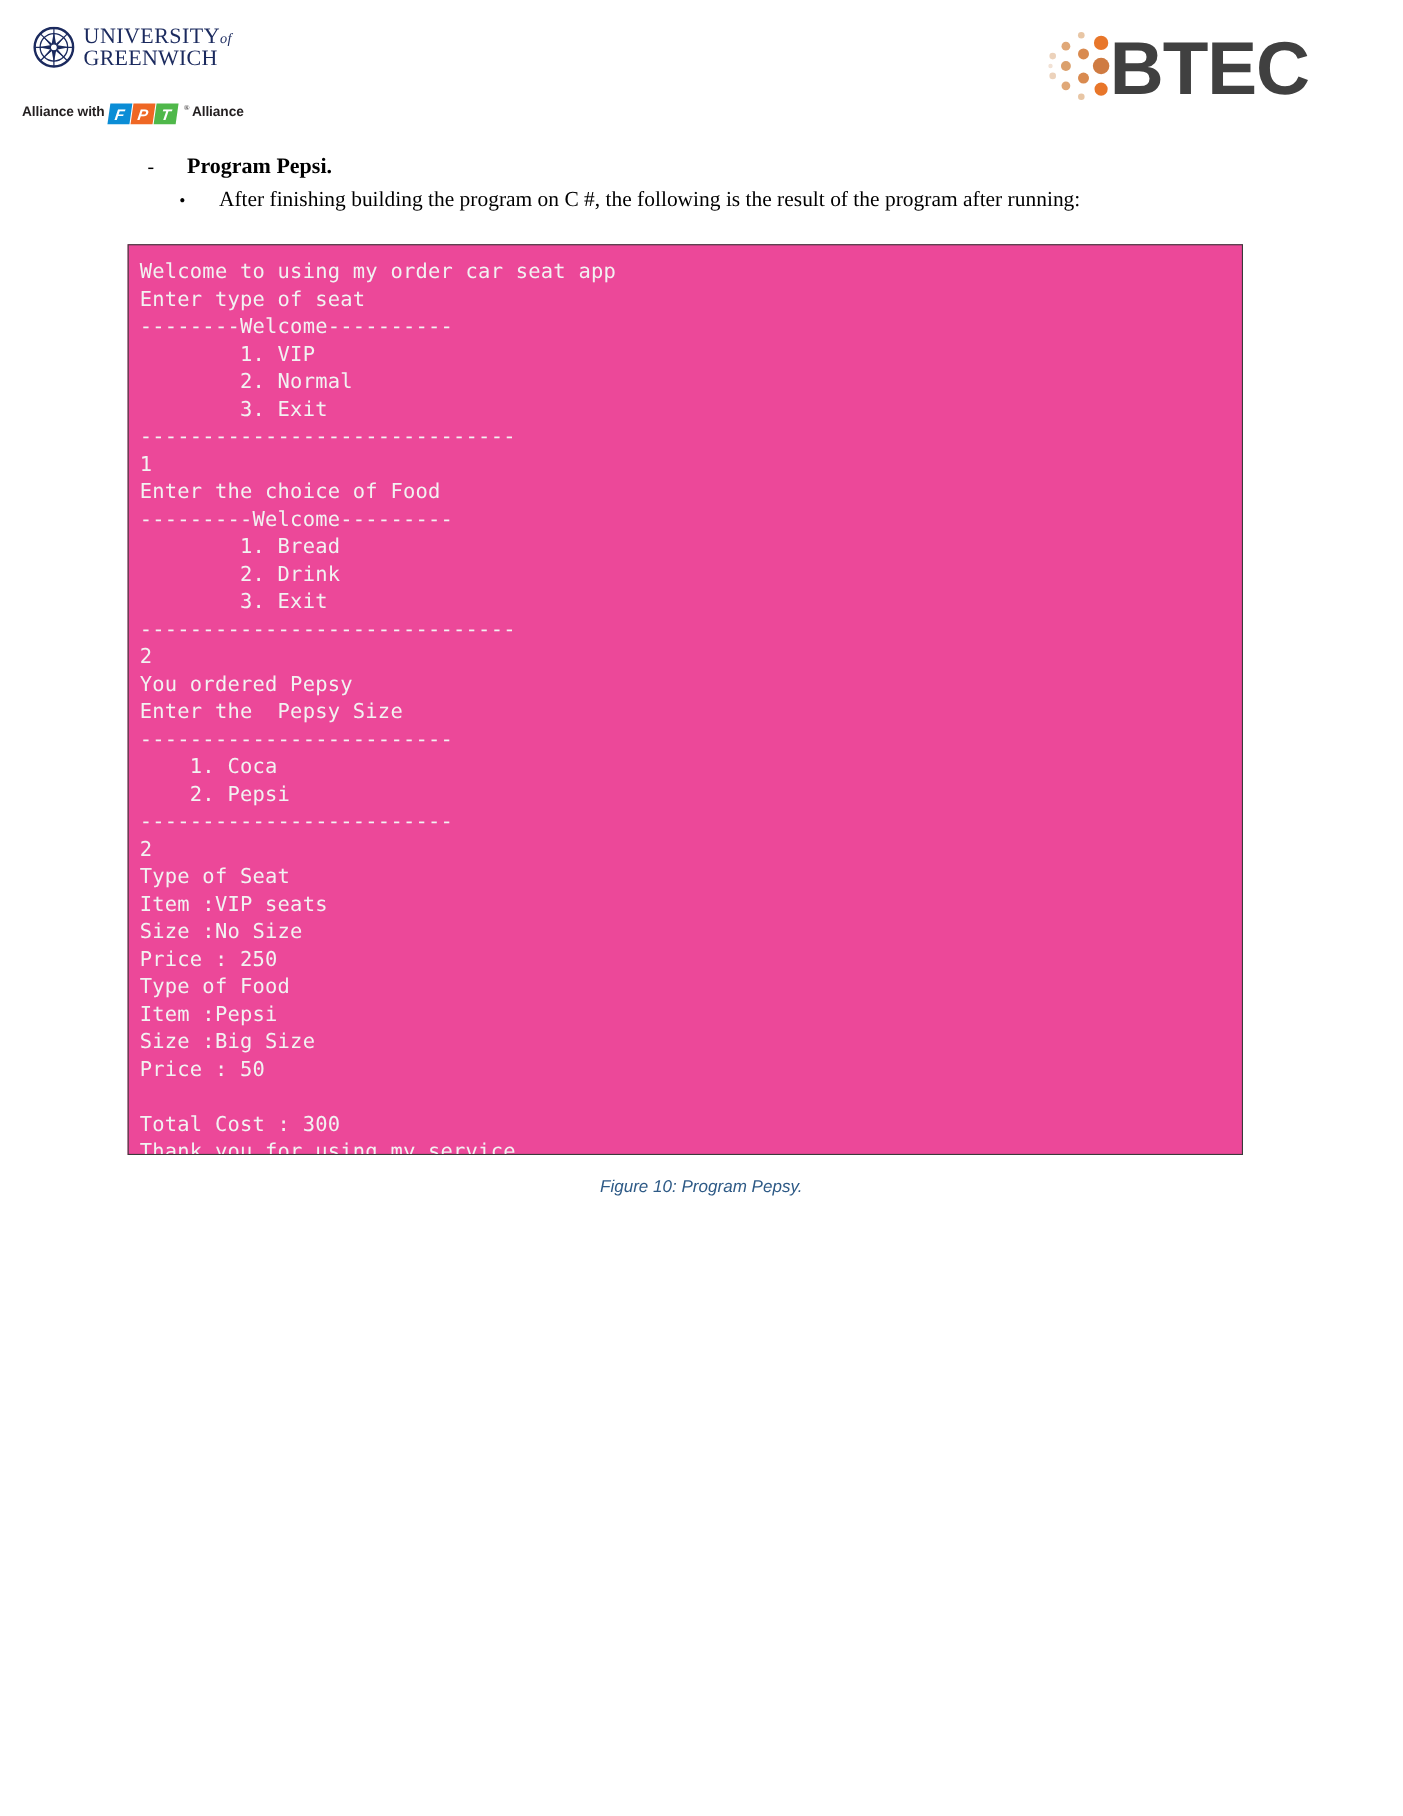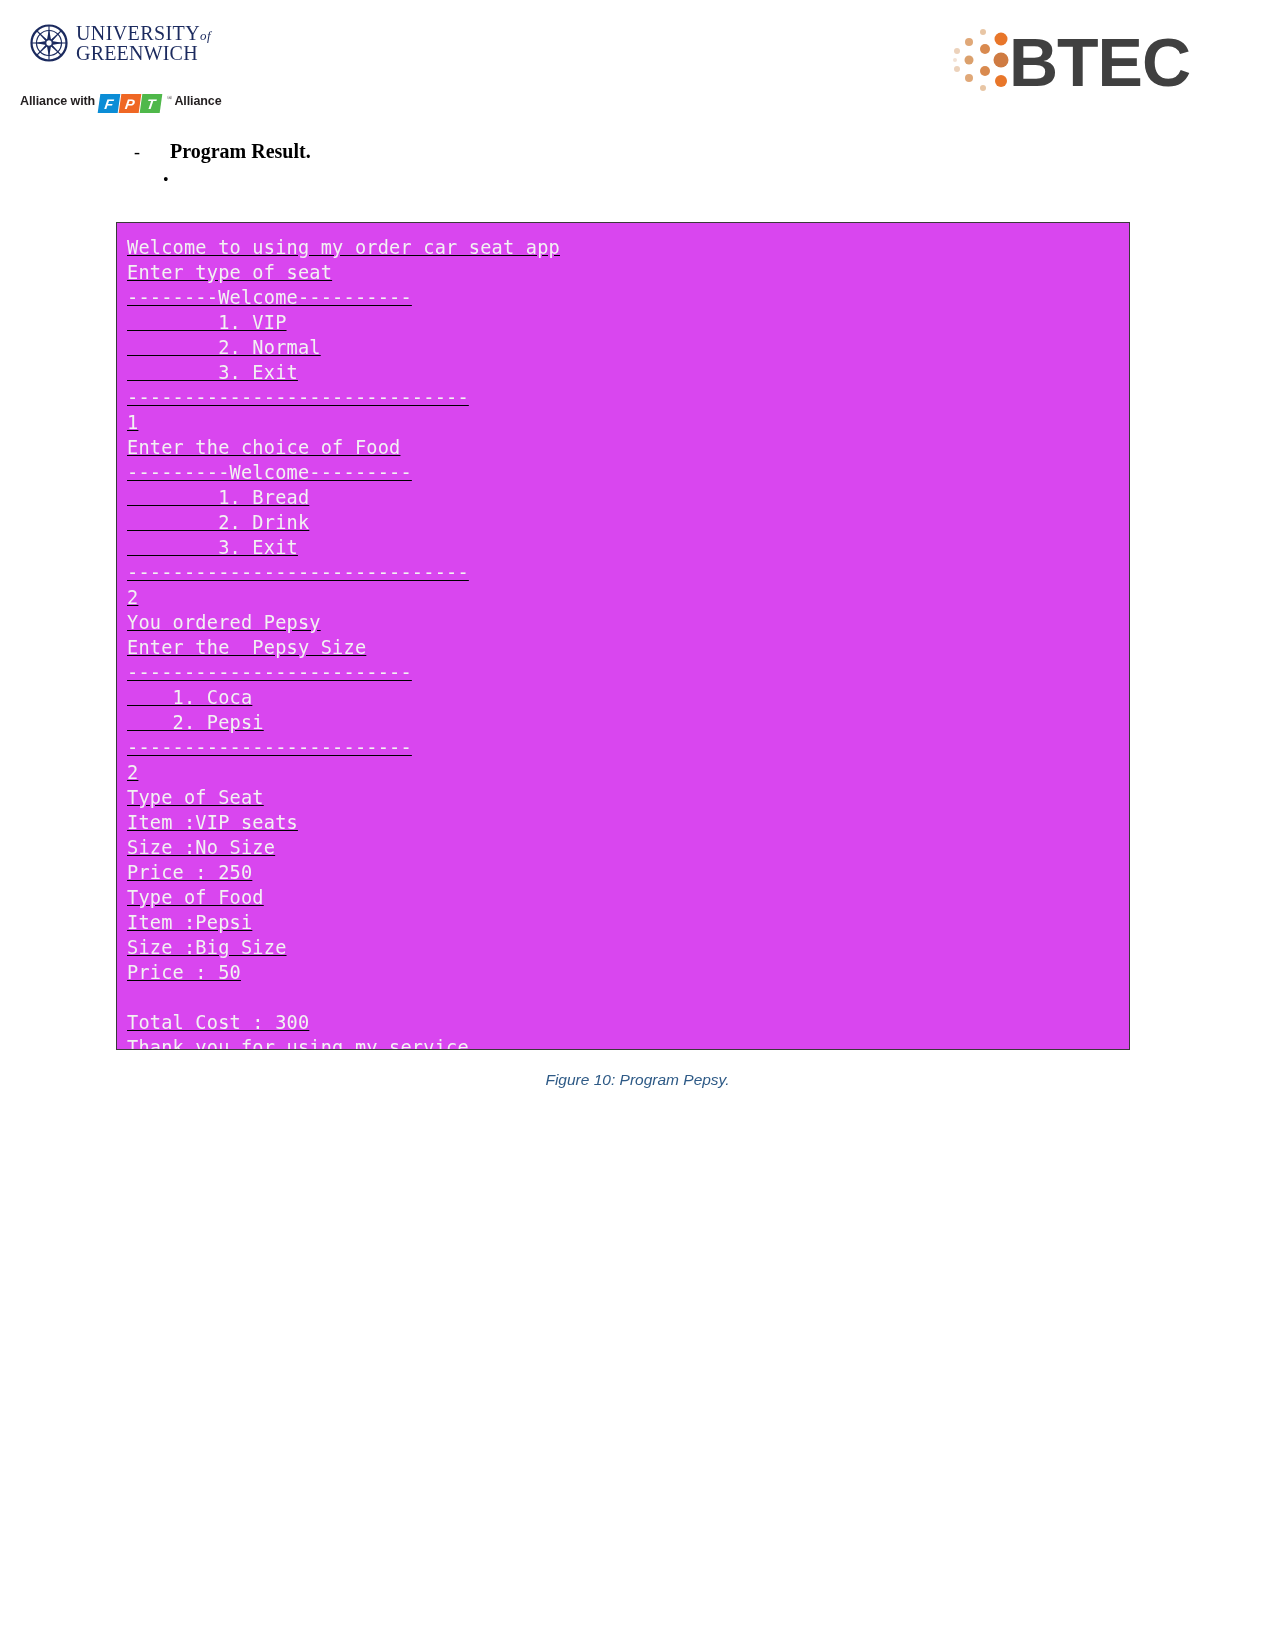--- a/index.html
+++ b/index.html
@@ -265,30 +265,31 @@
     </span>
     <span class="btec-word">BTEC</span>
   </div>
 
 </div>
 
 <div class="content">
 
   <div class="bullet-dash-row">
     <span class="dash-mark">-</span>
-    <span class="heading-text">Program Result.</span>
+    <span class="heading-text">Program Pepsi.</span>
   </div>
 
   <div class="bullet-row">
     <span class="bullet-mark">•</span>
+    <span class="bullet-text">After finishing building the program on C #, the following is the result of the program after running:</span>
   </div>
 
 </div>
 
-<div class="console-wrap" style="background: #d946ef; text-decoration: underline;">
+<div class="console-wrap" style="background: #ec4899;">
   <pre class="console-text" id="console-text" style="color: rgb(242, 242, 242);">Welcome to using my order car seat app
 Enter type of seat
 --------Welcome----------
         1. VIP
         2. Normal
         3. Exit
 ------------------------------
 1
 Enter the choice of Food
 ---------Welcome---------

